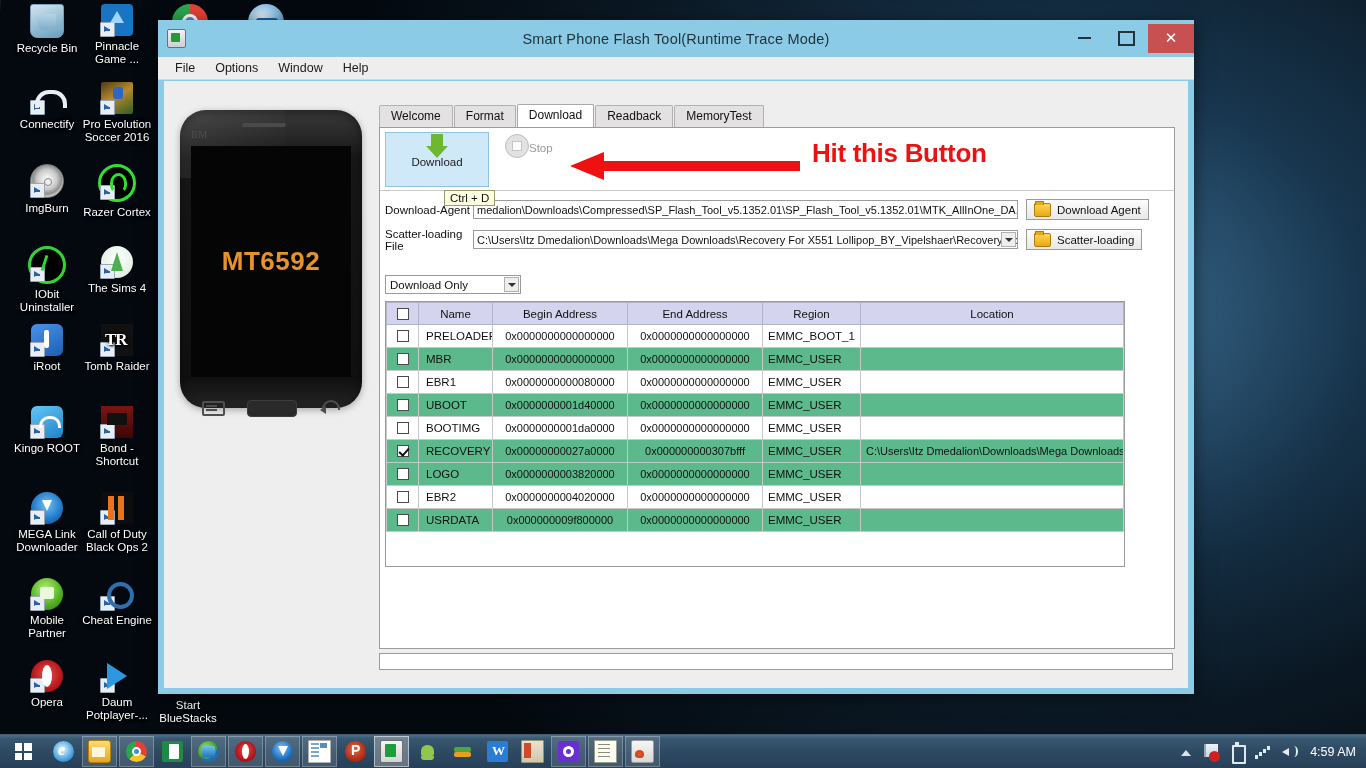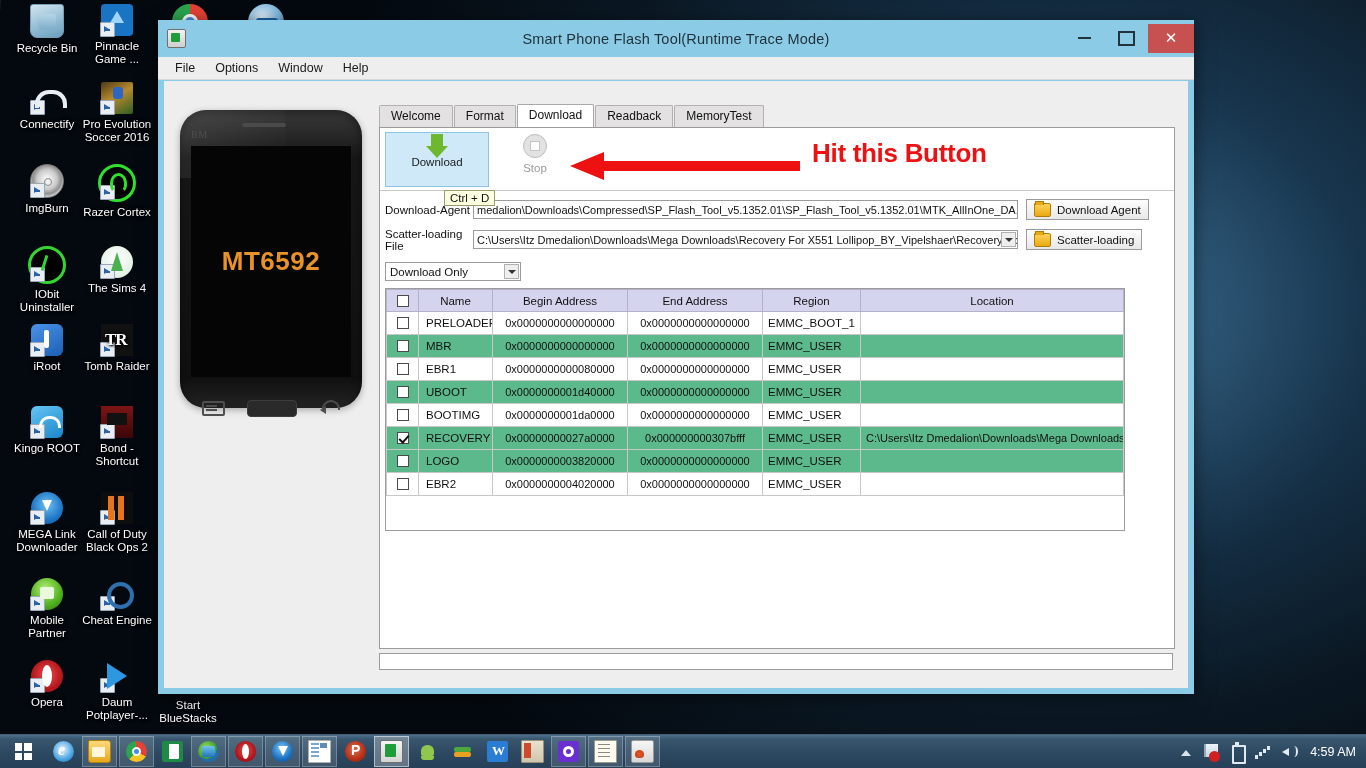--- a/index.html
+++ b/index.html
@@ -220,21 +220,21 @@
     display:flex;flex-direction:column;align-items:center;justify-content:center;cursor:default;
   }
   #dl-arrow{width:0;height:0;position:relative;margin-bottom:3px;}
   #dl-arrow:before{content:"";position:absolute;left:-6px;top:-18px;width:12px;height:12px;
     background:#6db82e;}
   #dl-arrow:after{content:"";position:absolute;left:-11px;top:-6px;
     border-left:11px solid transparent;border-right:11px solid transparent;border-top:12px solid #6db82e;}
   #dl-label{font-size:11.5px;color:#1a1a1a;margin-top:1px;}
   #btn-stop{
     position:absolute;left:125px;top:6px;width:60px;
-    display:flex;flex-direction:column;align-items:center;
+    display:flex;flex-direction:row;align-items:center;
   }
   #stop-circle{width:22px;height:22px;border-radius:50%;background:#e2e2e2;
     border:1px solid #bdbdbd;display:flex;align-items:center;justify-content:center;}
   #stop-circle i{width:8px;height:8px;background:#fdfdfd;border:1px solid #c4c4c4;}
   #stop-label{font-size:11.5px;color:#9a9a9a;margin-top:4px;}
   #tooltip{
     position:absolute;left:64px;top:62px;background:#ffffe1;border:1px solid #9a9a6a;
     font-size:11.5px;color:#111;padding:1px 5px;z-index:6;white-space:nowrap;
   }
 
@@ -267,21 +267,21 @@
     border:1px solid #9b9b9b;display:flex;align-items:center;font-size:11.5px;color:#111;
     padding:0 7px;cursor:default;box-sizing:border-box;
   }
   .folder-ico{
     width:15px;height:12px;margin-right:6px;position:relative;flex:0 0 15px;
     background:linear-gradient(#ffd35c,#e8a911);border:1px solid #b07d09;border-radius:1px 2px 2px 2px;
   }
   .folder-ico:after{content:"";position:absolute;left:0;top:-3px;width:7px;height:3px;
     background:#e8a911;border:1px solid #b07d09;border-bottom:none;border-radius:1px 1px 0 0;}
 
-  #mode-row{padding-left:5px;margin-top:11px;}
+  #mode-row{padding-left:5px;margin-top:24px;}
   #mode-select{
     width:136px;height:19px;border:1px solid #9b9b9b;background:#fff;
     font-size:11.5px;color:#111;display:flex;align-items:center;padding:0 4px;
     position:relative;box-sizing:border-box;
   }
 
   
   #table-wrap{margin:7px 5px 0 5px;width:738px;border:1px solid #9b9b9b;background:#fff;}
   table{border-collapse:collapse;width:100%;table-layout:fixed;font-size:11.5px;color:#111;}
   thead th{
@@ -712,20 +712,28 @@
                   <td class="c-loc"></td>
                 </tr>
                 <tr>
                   <td class="c-check"><span class="cb"></span></td>
                   <td class="c-name">EBR2</td>
                   <td class="c-addr">0x0000000004020000</td>
                   <td class="c-addr">0x0000000000000000</td>
                   <td class="c-region">EMMC_USER</td>
                   <td class="c-loc"></td>
                 </tr>
+                <tr class="alt">
+                  <td class="c-check"><span class="cb"></span></td>
+                  <td class="c-name">USRDATA</td>
+                  <td class="c-addr">0x000000009f800000</td>
+                  <td class="c-addr">0x0000000000000000</td>
+                  <td class="c-region">EMMC_USER</td>
+                  <td class="c-loc"></td>
+                </tr>
               </tbody>
           </table>
           <div id="table-filler"></div>
         </div>
 
       </div>
 
       <div id="progress-area"></div>
 
 

